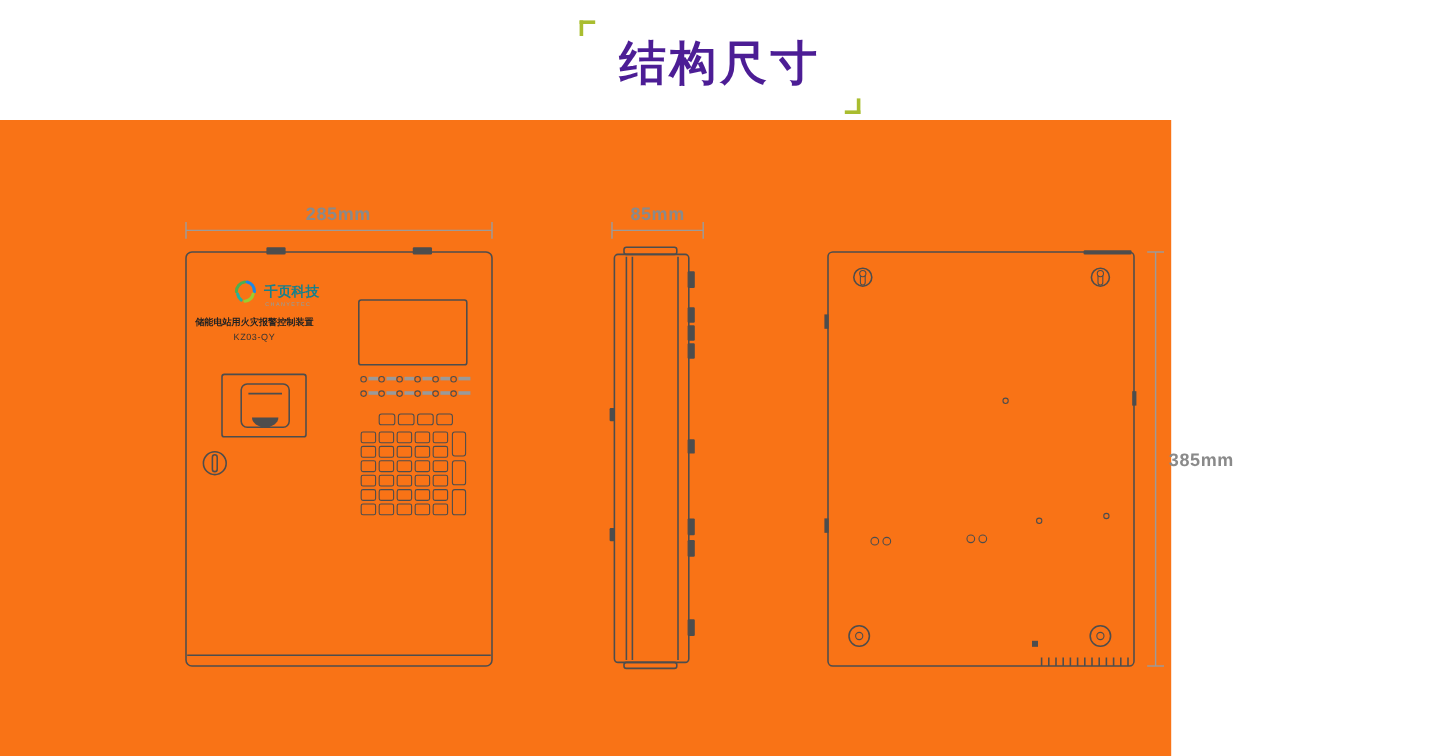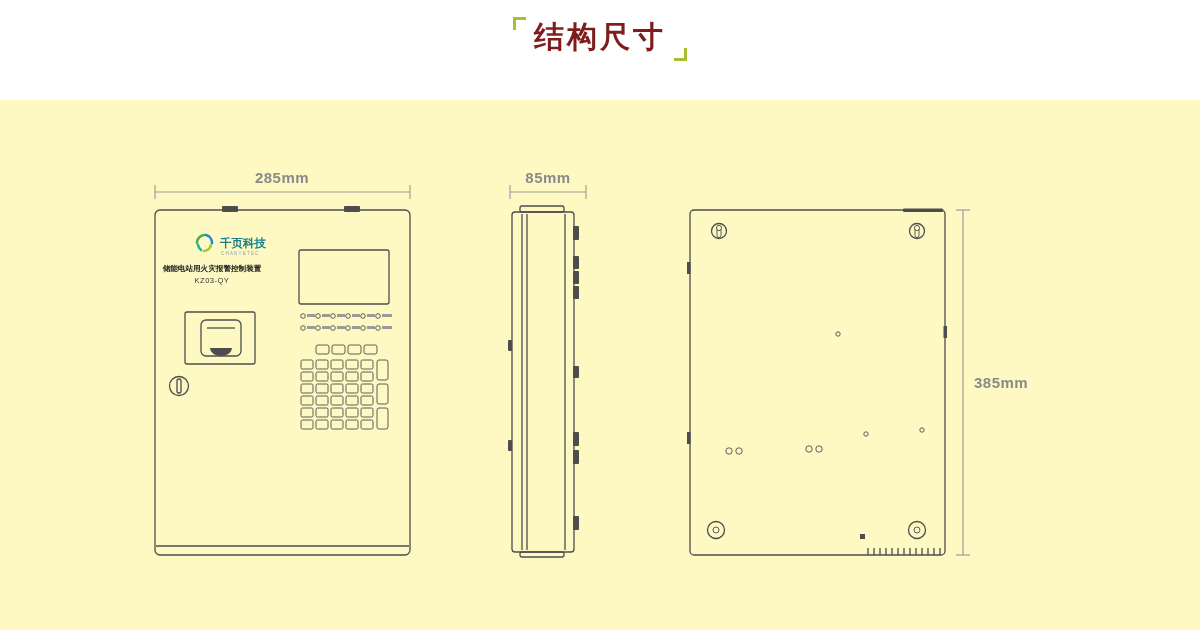--- a/index.html
+++ b/index.html
@@ -7,22 +7,22 @@
   body{
     width:1200px;height:630px;position:relative;overflow:hidden;
     background:#ffffff;
     font-family:"Liberation Sans","DejaVu Sans",sans-serif;
   }
   .header{height:100px;display:flex;justify-content:center;align-items:flex-start;padding-top:20px;background:#fff}
   .title-wrap{display:flex;gap:8px}
   .bracket{width:13px;height:13px;display:block}
   .bracket.bl{border-left:3px solid #a9bd2f;border-top:3px solid #a9bd2f;margin-top:-3px}
   .bracket.br{border-right:3px solid #a9bd2f;border-bottom:3px solid #a9bd2f;align-self:flex-end;margin-bottom:-6px}
-  h1.title{margin:0;font-size:30px;font-weight:700;letter-spacing:3px;color:#7f1d1d;line-height:1.15}
-  .panel{position:absolute;top:100px;left:0;width:1200px;height:530px;background:#fef9c3}
+  h1.title{margin:12px;font-size:39px;font-weight:700;letter-spacing:3px;color:#4c1d95;line-height:1.15}
+  .panel{position:absolute;top:100px;left:0;width:976px;height:530px;background:#f97316}
   svg{display:block}
   svg text{font-family:"Liberation Sans","DejaVu Sans",sans-serif}
   .dim-text{font-size:15px;font-weight:700;fill:#8a8a8a;letter-spacing:.5px}
   .ln{stroke:#4d4d4d;fill:none;stroke-width:1.3}
   .thin{stroke-width:0.9}
   .fill-dark{fill:#4d4d4d;stroke:none}
   .dim{stroke:#9b9b9b;stroke-width:1.2;fill:none}
   .key{stroke:#4d4d4d;fill:none;stroke-width:0.9}
   .lbl{fill:#9a9a9a}
 </style>

